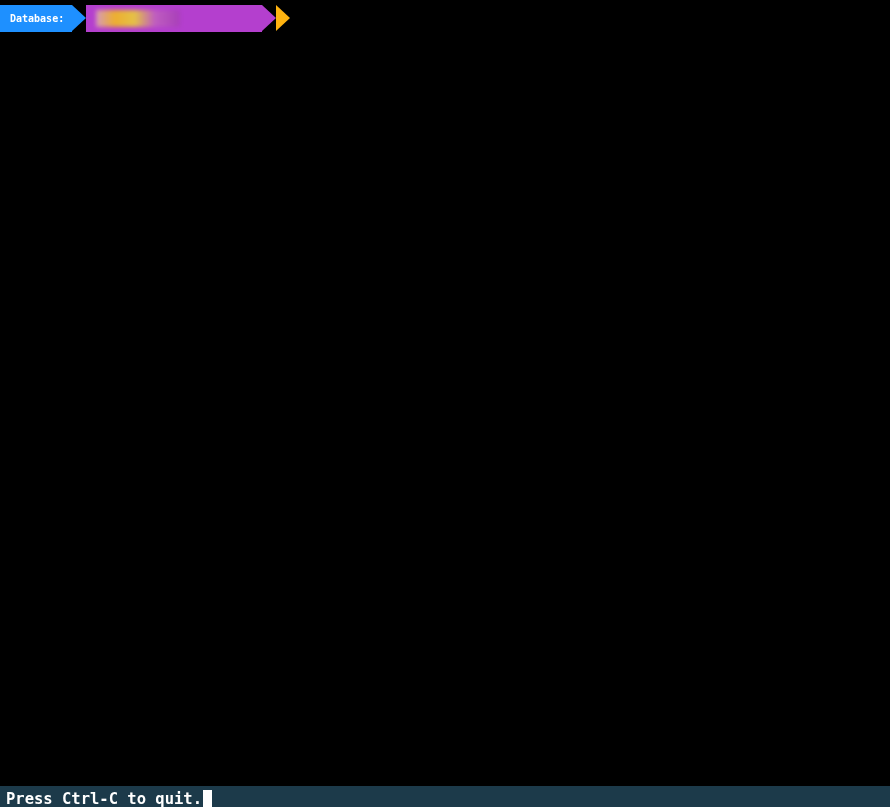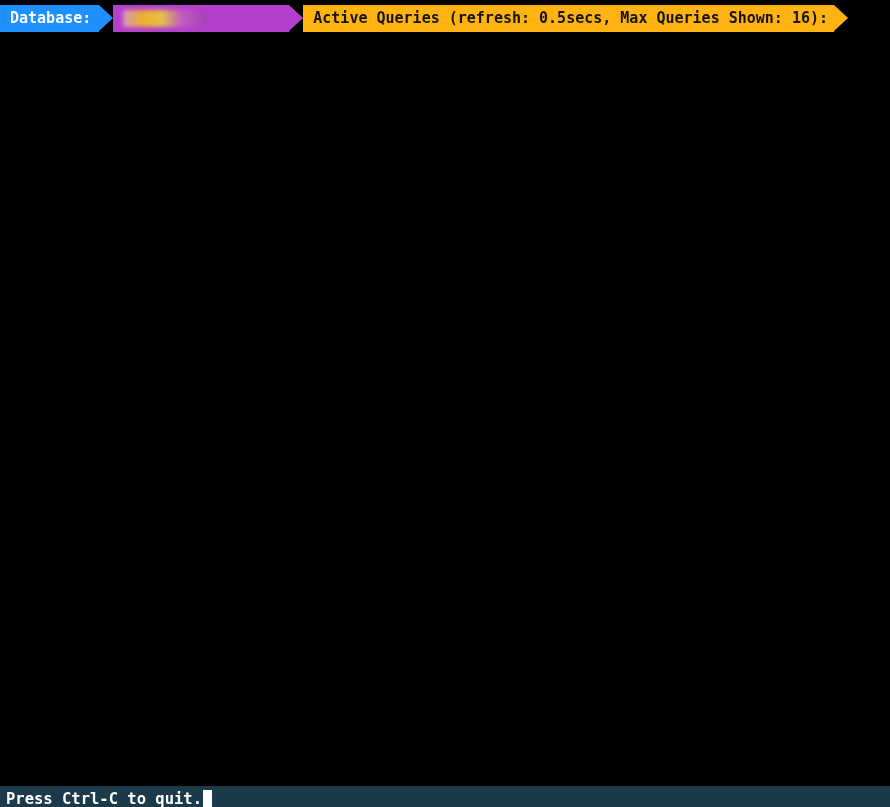--- a/index.html
+++ b/index.html
@@ -25,21 +25,21 @@
     box-sizing: border-box;
   }
 
   
   .panel-header {
     display: flex;
     align-items: stretch;
     height: 27px;
     margin-top: 5px;
     font-weight: bold;
-    font-size: 15px;
+    font-size: 10px;
     line-height: 27px;
     white-space: nowrap;
   }
   .pl-seg {
     display: flex;
     align-items: center;
     height: 27px;
     padding: 0 8px 0 10px;
     box-sizing: border-box;
   }
@@ -145,21 +145,20 @@
 
   <div>
 
     <div class="panel-header">
       <div class="pl-seg pl-db">Database:</div>
       <div class="pl-arrow arrow-blue-to-purple"></div>
       <div class="pl-dbname" style="width:176px">
         <span class="redact" style="width:84px;height:17px"></span>
       </div>
       <div class="pl-arrow arrow-purple-to-orange"></div>
-      <div class="pl-title">Active Queries (refresh: 0.5secs, Max Queries Shown: 16):</div>
       <div class="pl-arrow arrow-orange-to-black"></div>
     </div>
 
     <div class="tbl p1">
 
       <div class="trow thead">
         
         
         
         

